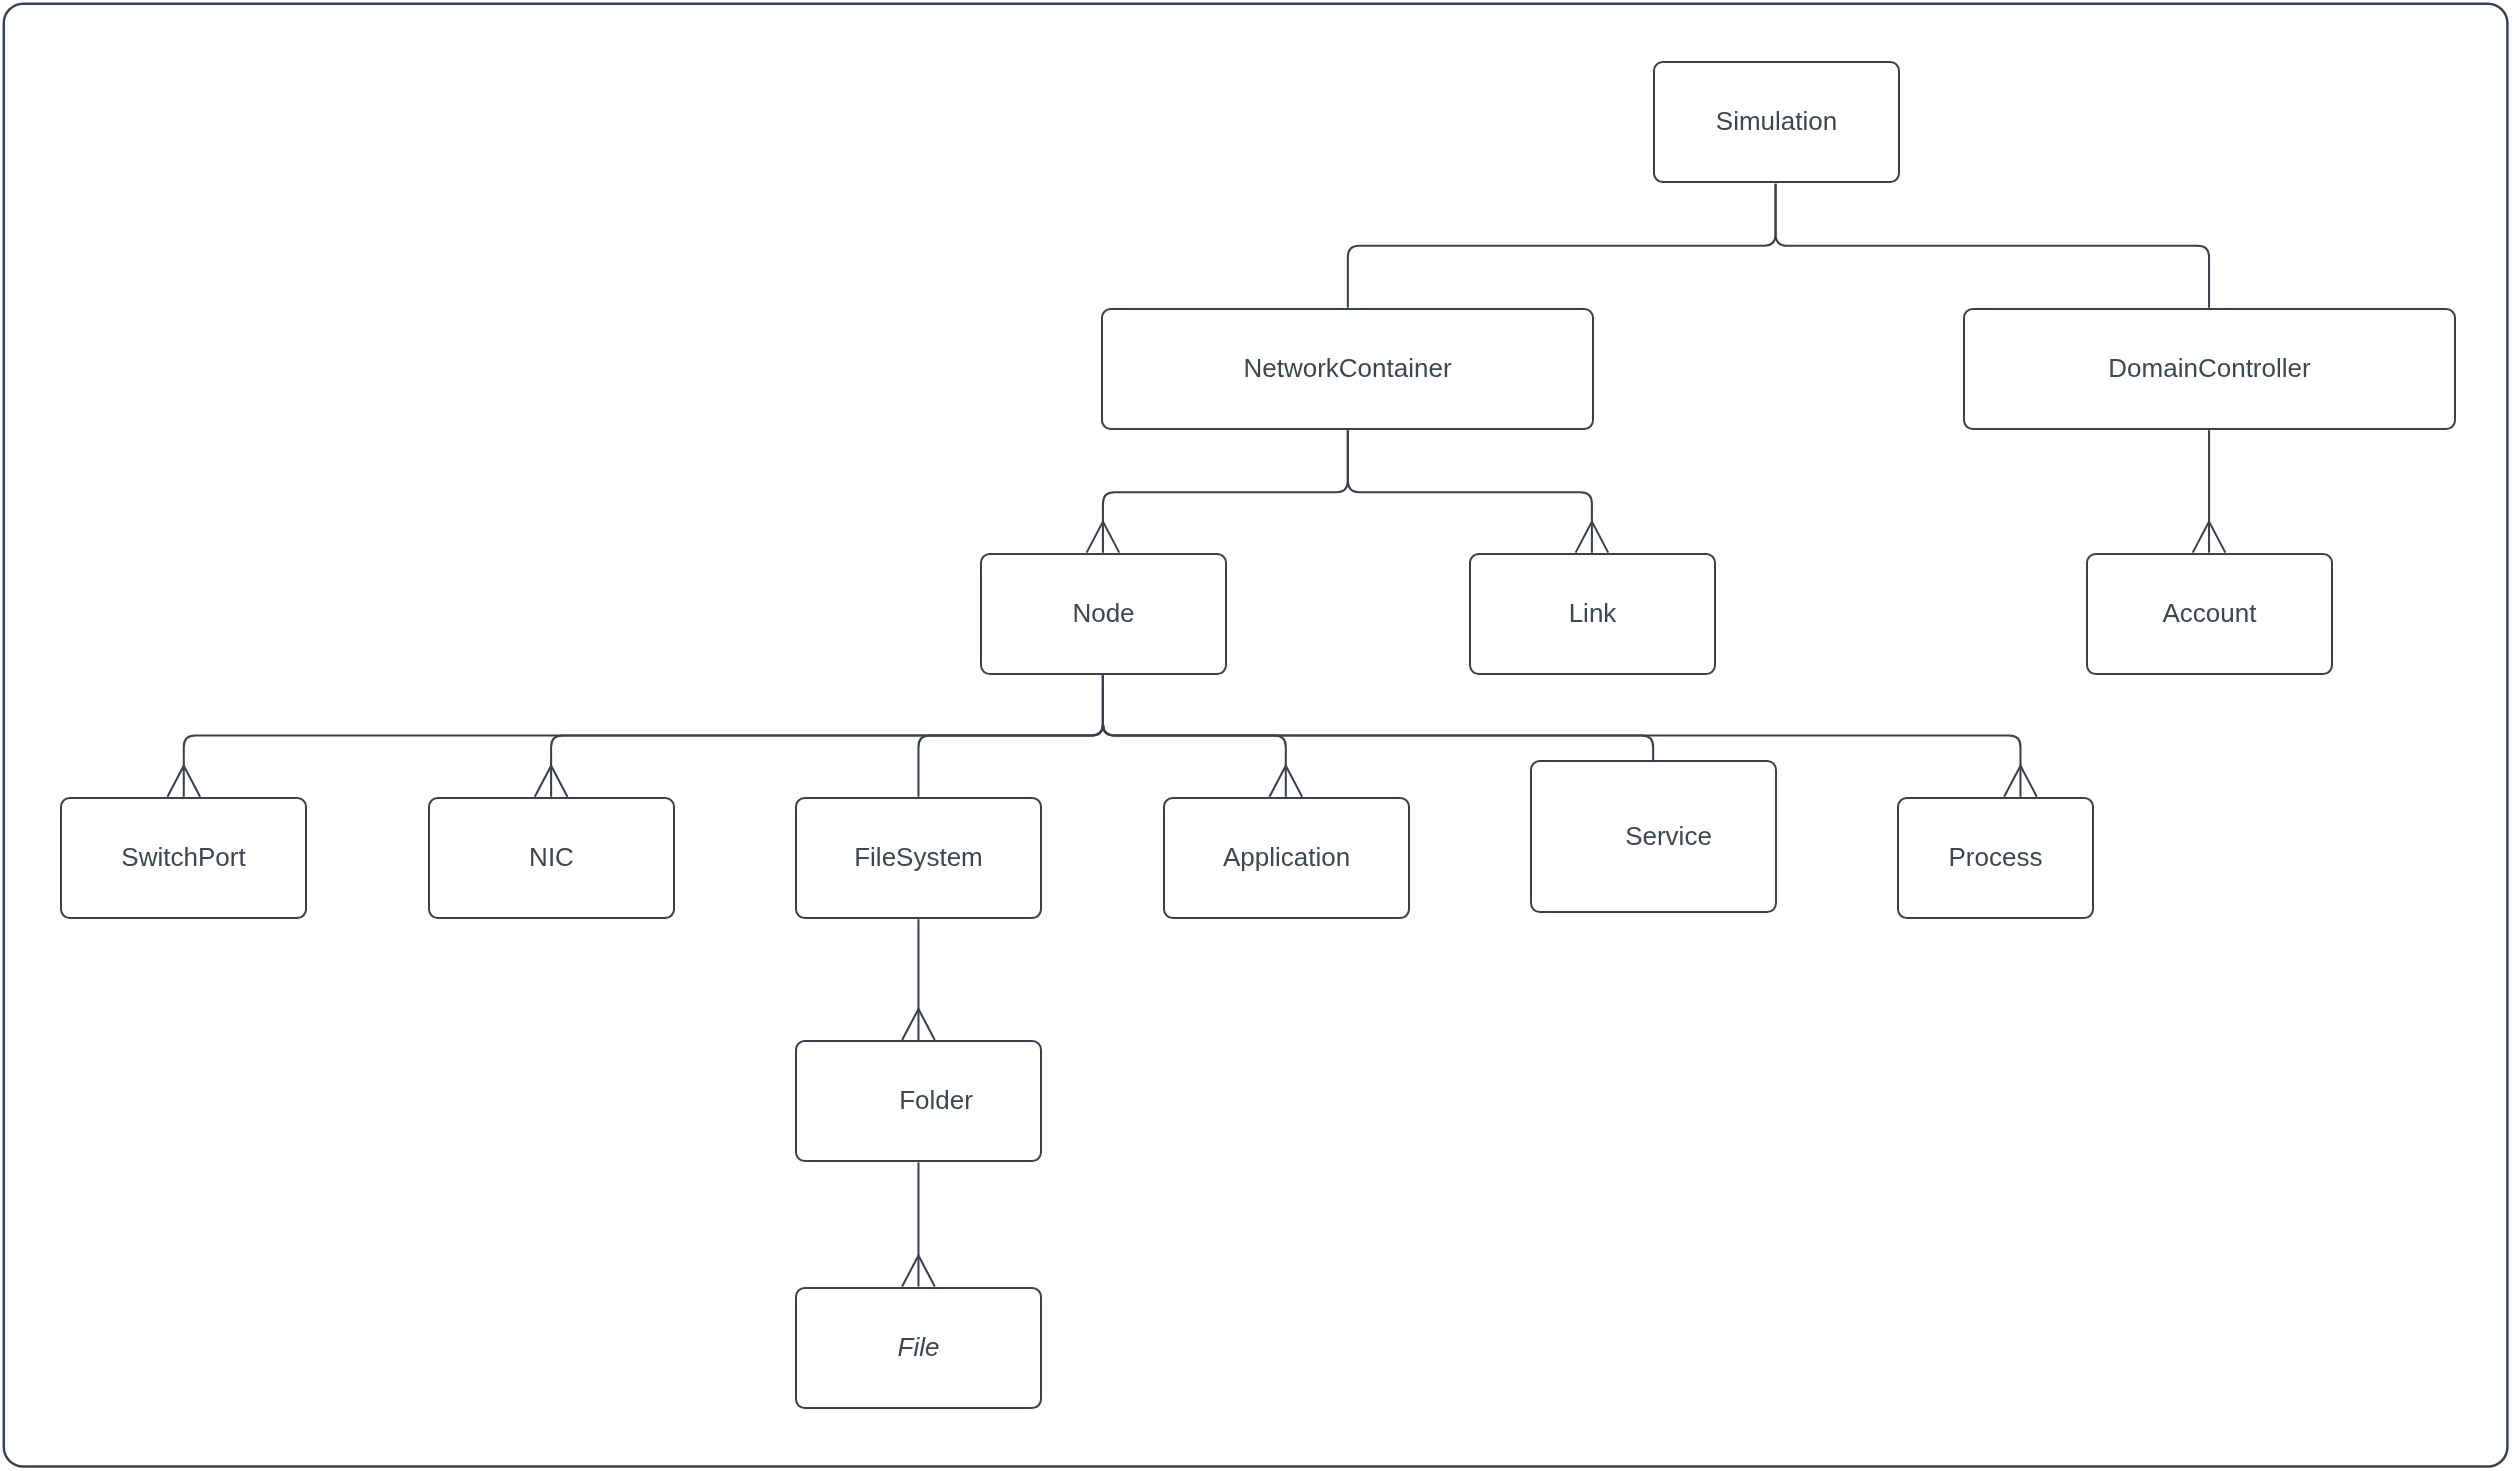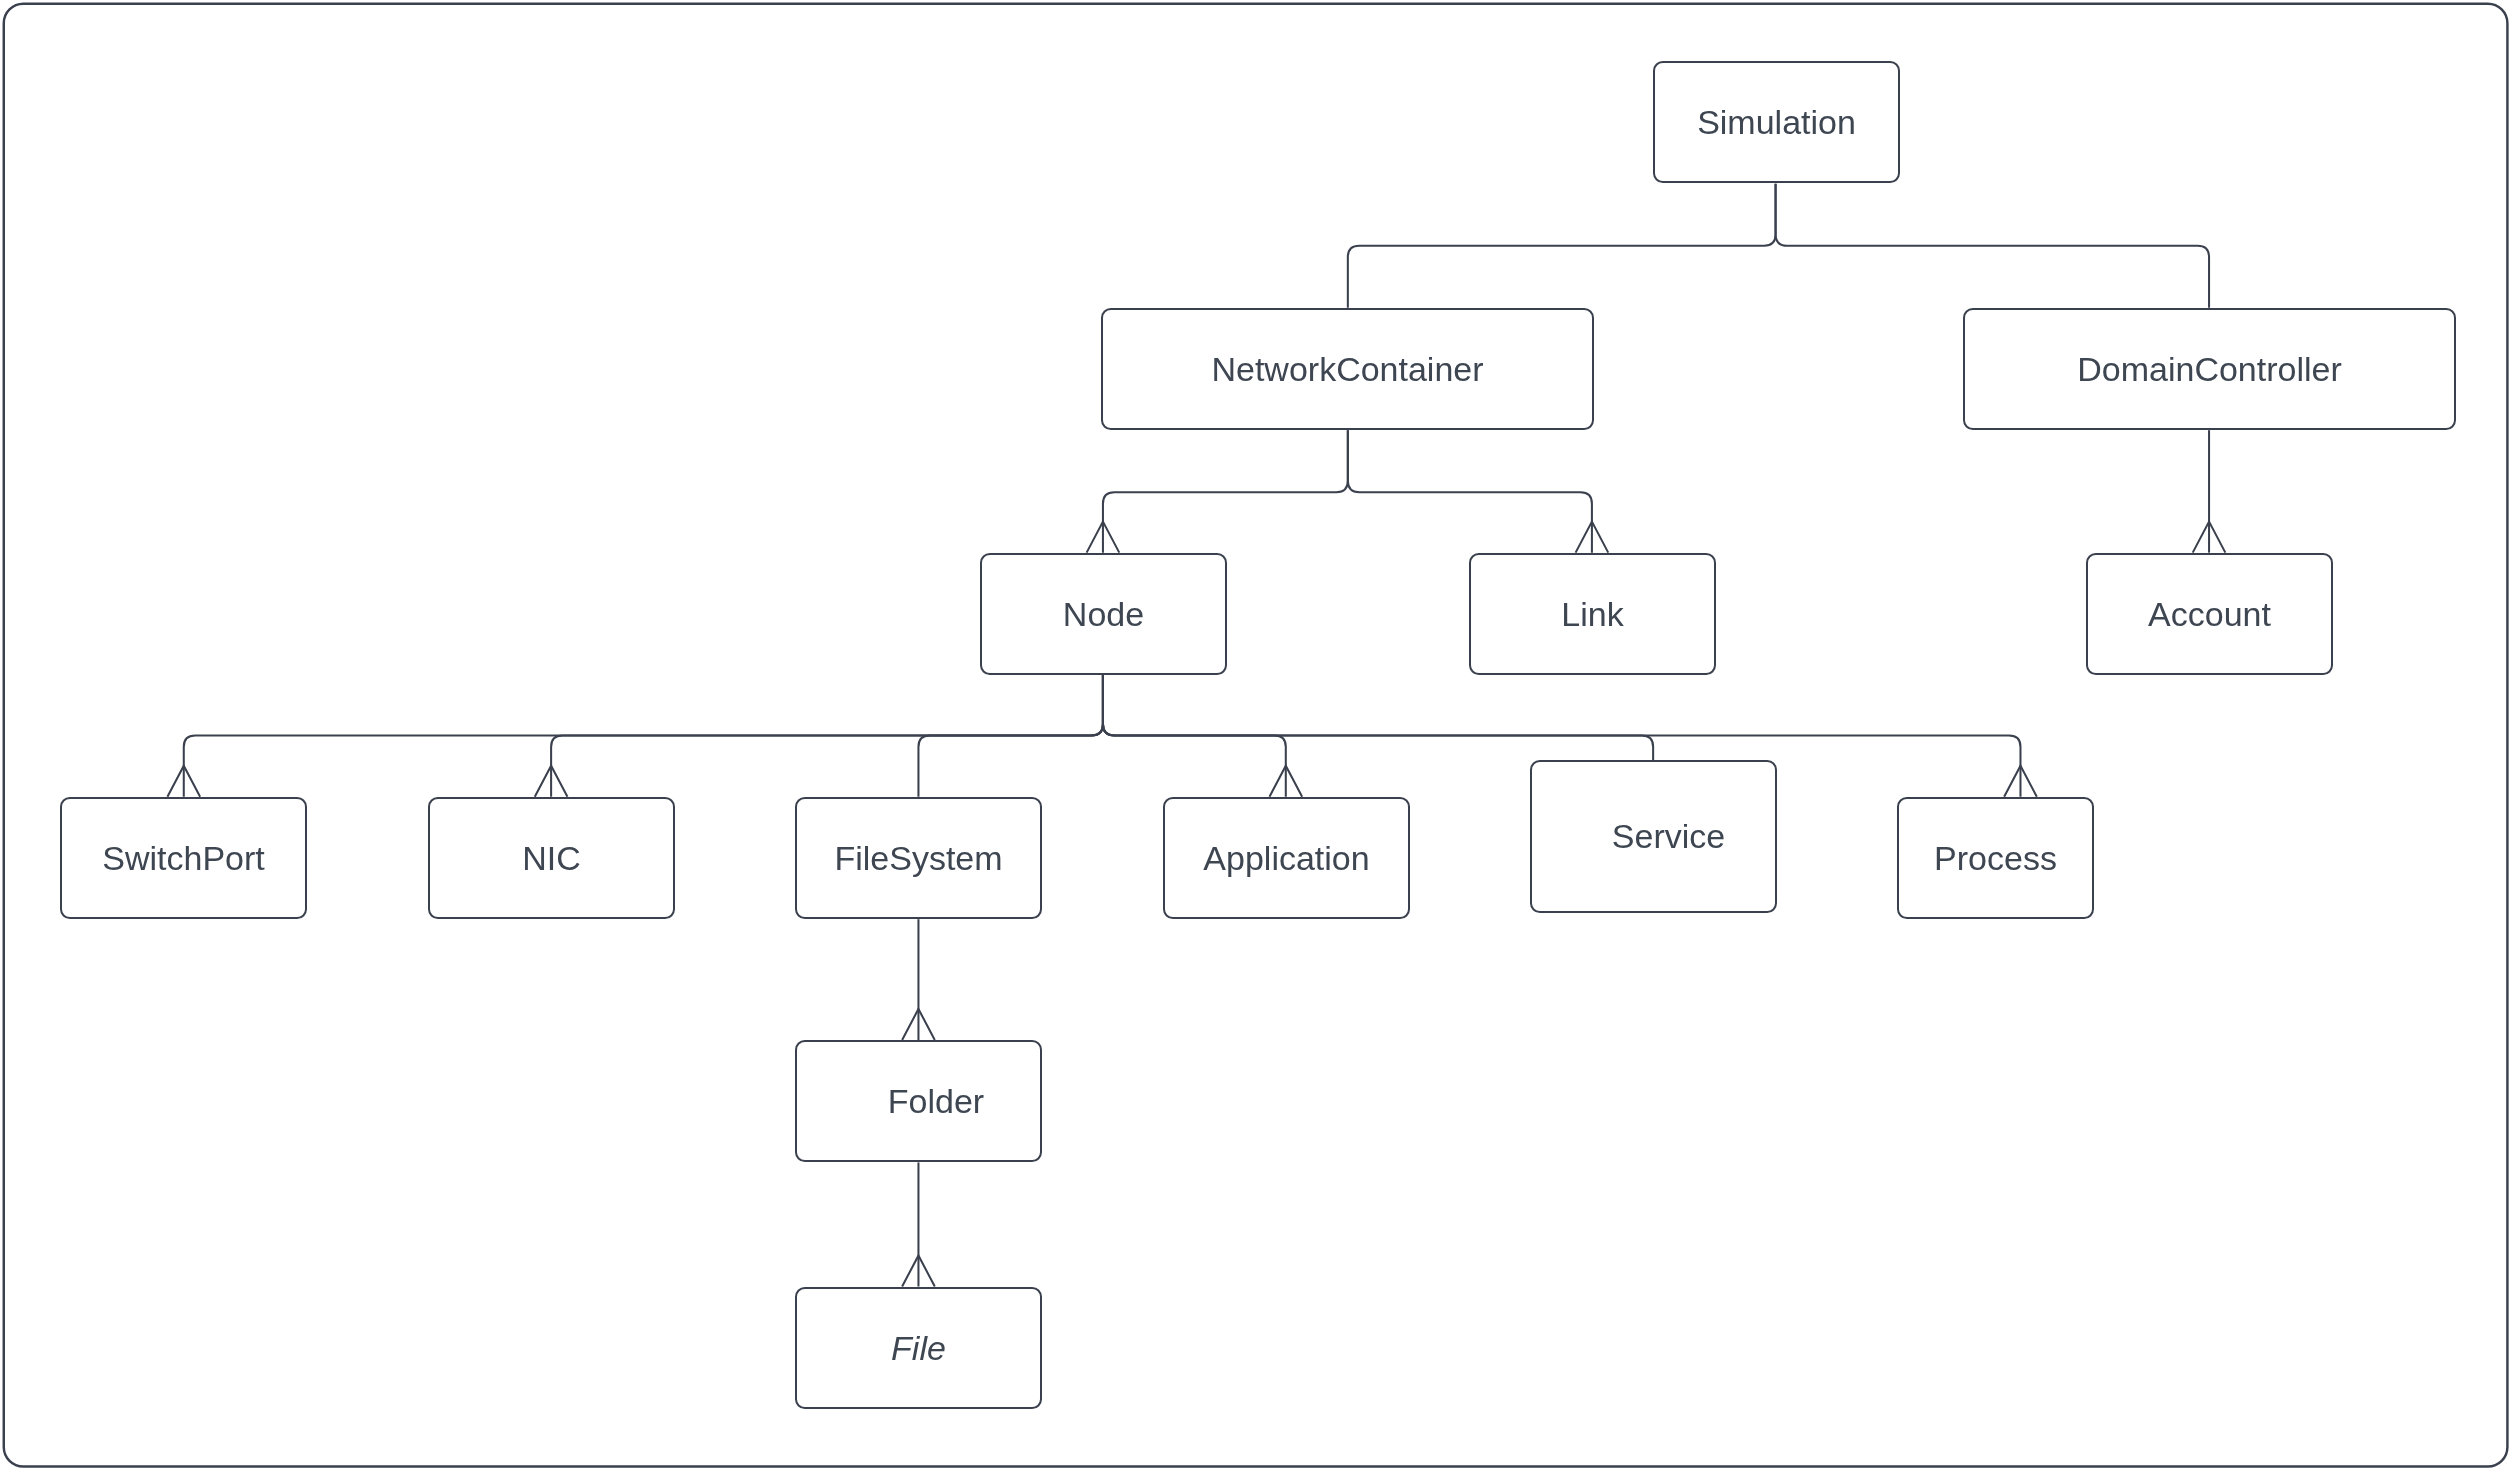--- a/index.html
+++ b/index.html
@@ -19,21 +19,21 @@
   .shape {
     position: absolute;
     box-sizing: border-box;
     background: #ffffff;
     border: 2px solid #3a404d;
     border-radius: 9.8px;
     display: flex;
     align-items: center;
     justify-content: center;
     color: #3e4652;
-    font-size: 34px;
+    font-size: 26px;
     line-height: 1.2;
     white-space: nowrap;
   }
   .shape .label { display: block; }
 </style>
 </head>
 <body>
 
 <div class="canvas">
 

